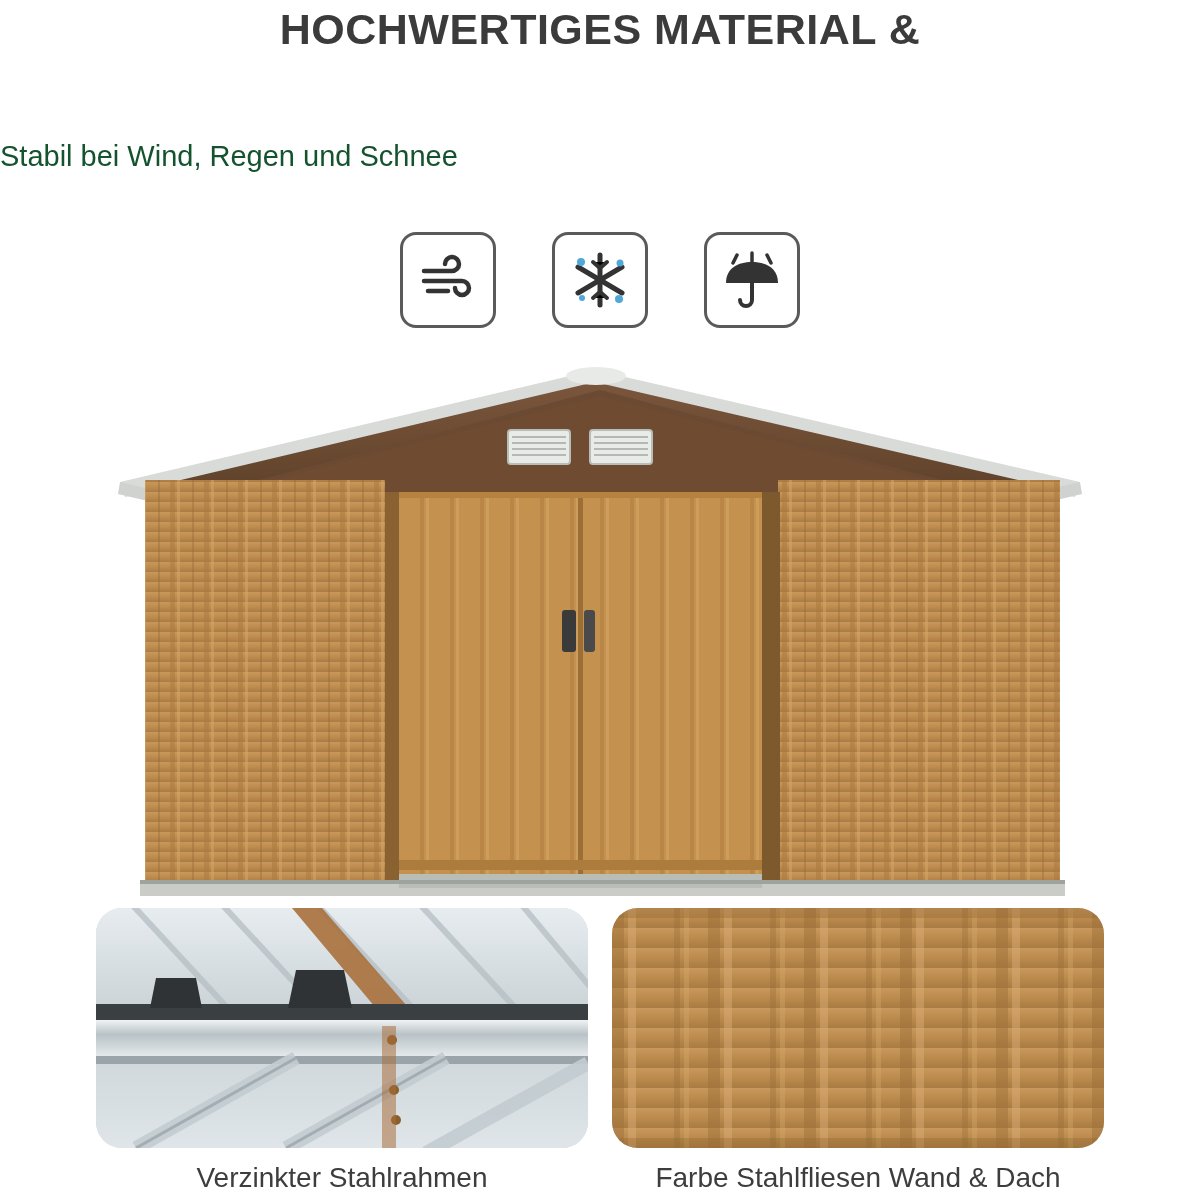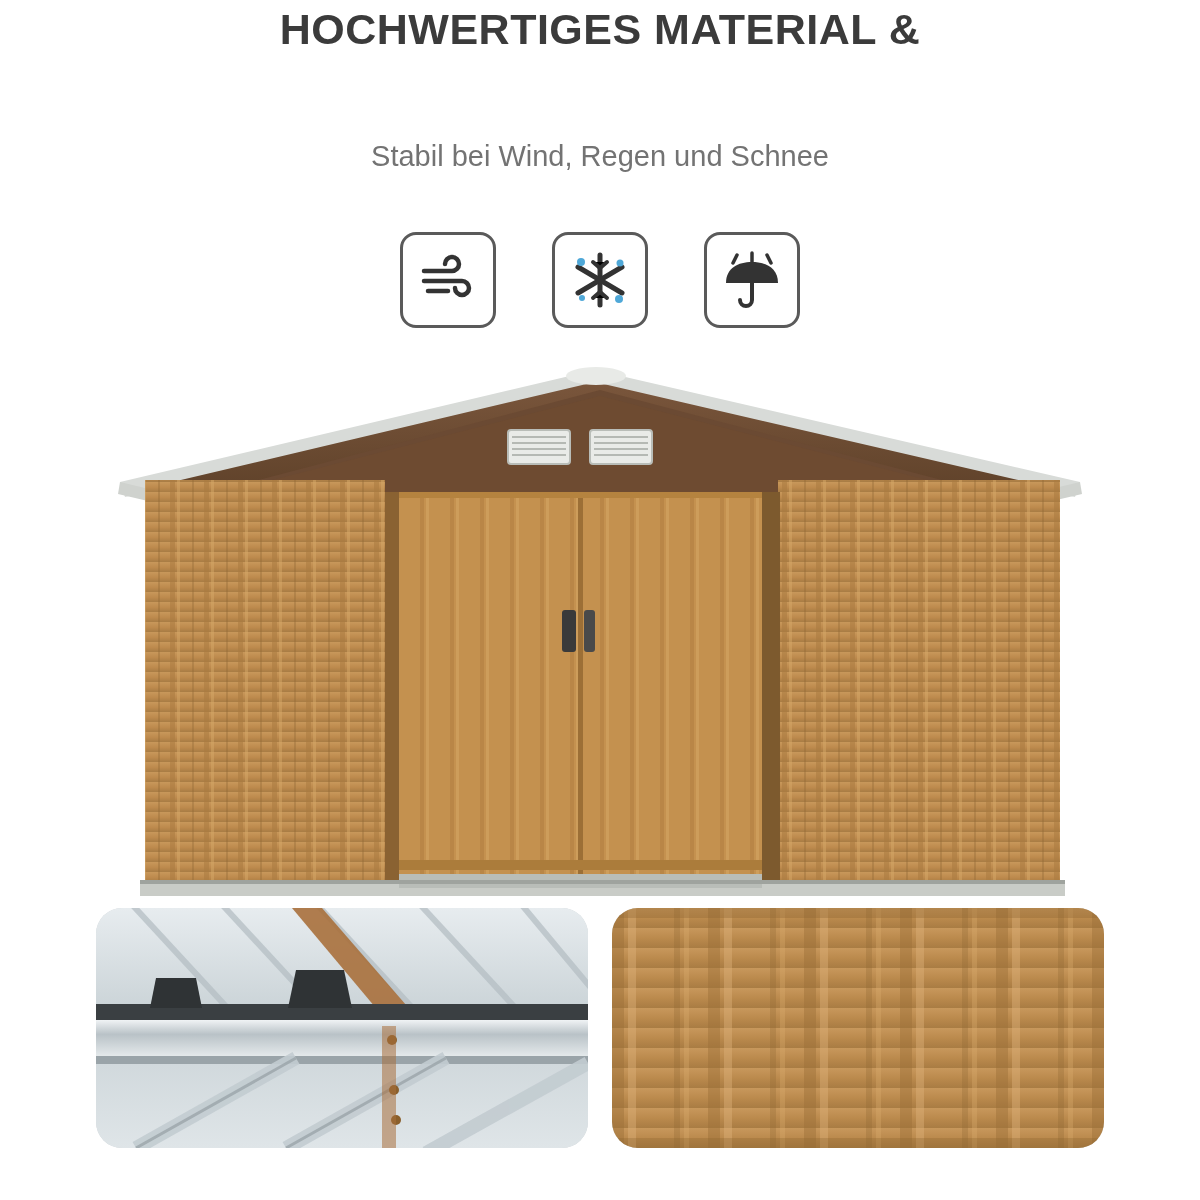--- a/index.html
+++ b/index.html
@@ -27,22 +27,22 @@
     letter-spacing: 0.5px;
     line-height: 1.18;
     padding-top: 4px;
   }
   .headline .l1 { display: block; }
   .headline .l2 { display: block; }
 
   .subhead {
     position: absolute;
     top: 140px; left: 0; width: 1200px;
-    text-align: center;
-    color: #737373;
+    text-align: left;
+    color: #14532d;
     font-size: 29px;
     font-weight: normal;
   }
 
   
   .icon-row {
     position: absolute;
     top: 232px; left: 0; width: 1200px;
     display: flex;
     justify-content: center;
@@ -278,20 +278,21 @@
             <line x1="190" y1="240" x2="350" y2="150"></line>
           </g>
 
           <circle cx="296" cy="132" r="5" fill="#8a5f2c"></circle>
           <circle cx="298" cy="182" r="5" fill="#8a5f2c"></circle>
           <circle cx="300" cy="212" r="5" fill="#8a5f2c"></circle>
 
           <rect x="286" y="118" width="14" height="122" fill="#a9703c" opacity="0.55"></rect>
         </svg>
       </div>
+      <div class="detail-caption">Verzinkter Stahlrahmen</div>
     </div>
 
     <div class="detail-card">
       <div class="detail-img">
         <svg width="492" height="240" viewBox="0 0 492 240">
           <defs>
             <linearGradient id="panelG" x1="0" y1="0" x2="0" y2="1">
               <stop offset="0%" stop-color="#c8985c"></stop>
               <stop offset="50%" stop-color="#bb8a4d"></stop>
               <stop offset="100%" stop-color="#a97c43"></stop>
@@ -302,17 +303,18 @@
               <rect x="16" width="8" height="20" fill="#dcb077" opacity="0.45"></rect>
               <rect x="62" width="6" height="20" fill="#8f6733" opacity="0.3"></rect>
               <rect x="72" width="5" height="20" fill="#d8aa6d" opacity="0.35"></rect>
             </pattern>
           </defs>
           <rect width="492" height="240" fill="url(#bigRibs)"></rect>
           <rect x="0" y="0" width="492" height="10" fill="#8c6430" opacity="0.35"></rect>
           <rect x="0" y="230" width="492" height="10" fill="#8c6430" opacity="0.3"></rect>
         </svg>
       </div>
+      <div class="detail-caption">Farbe Stahlfliesen Wand &amp; Dach</div>
     </div>
 
   </div>
 
 </div>
 
 </body></html>

